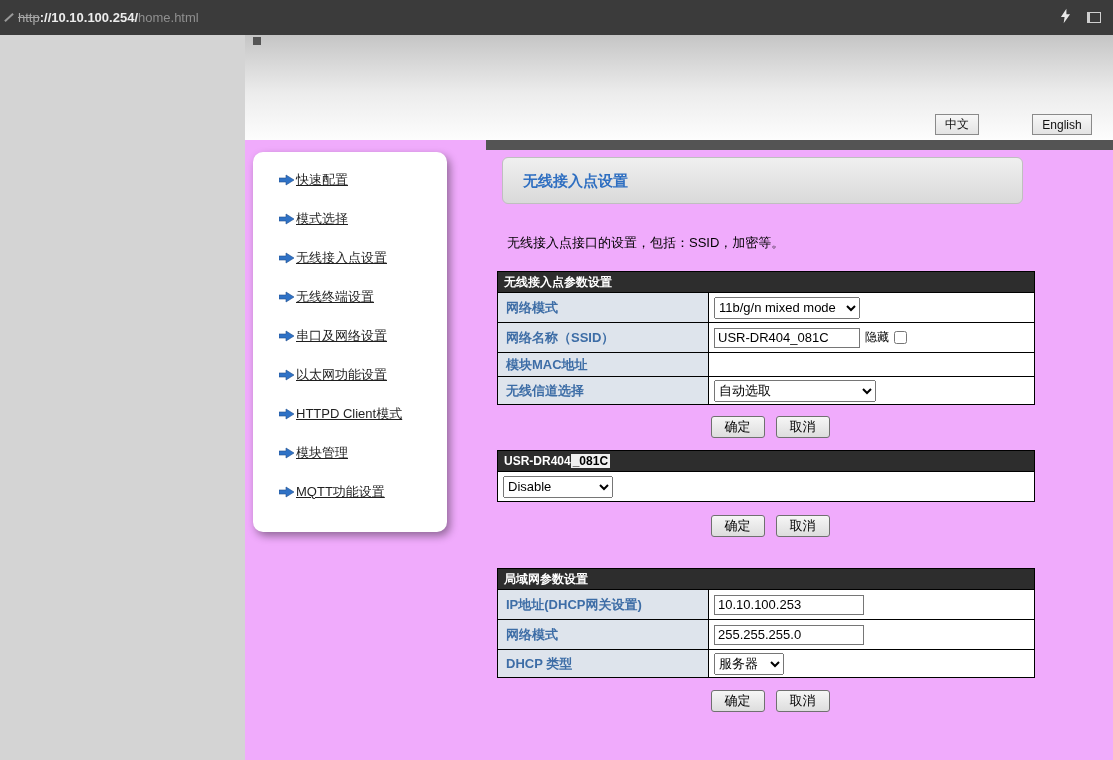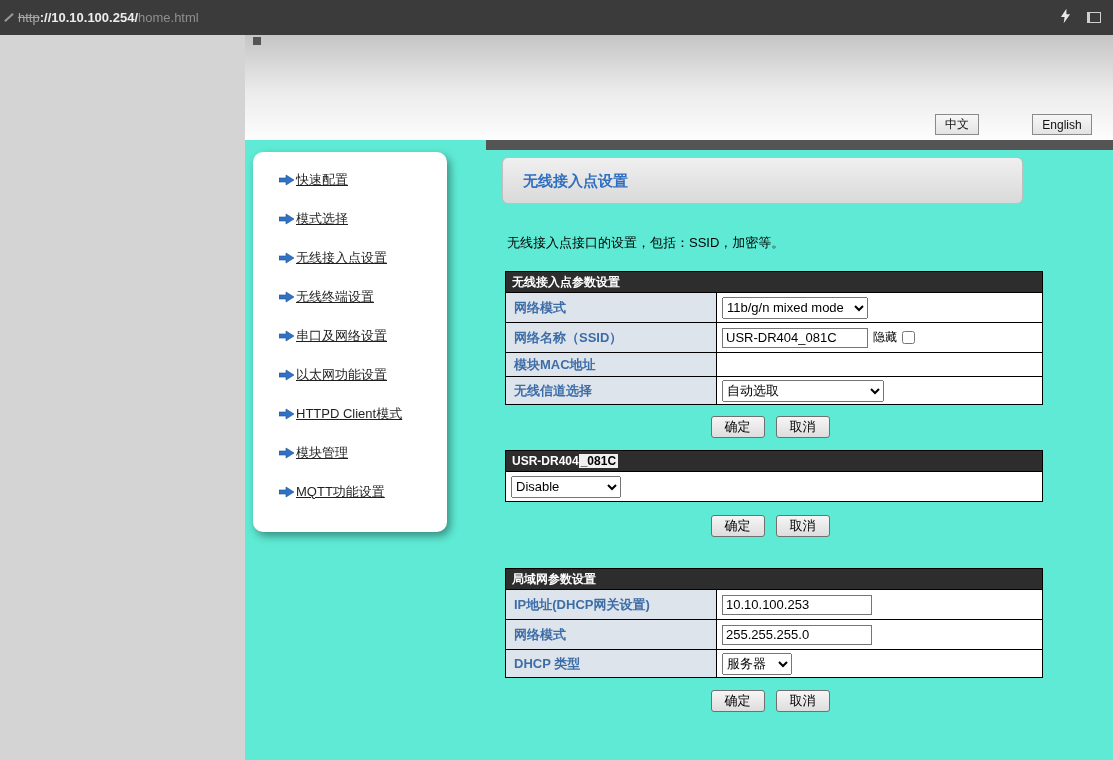--- a/index.html
+++ b/index.html
@@ -15,21 +15,21 @@
   .scheme { color:#a9a9a9; text-decoration:line-through; }
   .host { color:#ececec; font-weight:bold; }
   .page { color:#8f8f8f; }
   .top-icons { position:absolute; right:12px; top:0; height:35px; display:flex; align-items:center; gap:16px; }
   .frame-icon { display:inline-block; width:14px; height:11px; border:1px solid #cfcfcf; border-left-width:3px; }
 
   
   .left-pane { position:absolute; left:0; top:35px; width:245px; height:725px; background:#d4d4d4; }
 
   
-  .content { position:absolute; left:245px; top:35px; width:868px; height:725px; background:#5eead4; }
+  .content { position:absolute; left:245px; top:35px; width:868px; height:725px; background:#f0abfc; }
   .hero { position:absolute; left:0; top:0; width:868px; height:105px; background:linear-gradient(180deg,#c5c5c5 0%,#ececec 55%,#fdfdfd 100%); }
   .corner-mark { position:absolute; left:8px; top:2px; width:8px; height:8px; background:#555; }
 
   .lang-btn { position:absolute; height:21px; font-size:12px; font-family:"Liberation Sans",sans-serif;
               background:linear-gradient(#f7f7f7,#e3e3e3); border:1px solid #8a8a8a; cursor:pointer; color:#111; }
   .lang-zh { left:690px; top:79px; width:44px; }
   .lang-en { left:787px; top:79px; width:60px; }
 
   .divider-bar { position:absolute; left:241px; top:105px; width:627px; height:10px; background:#545454; }
 
@@ -39,21 +39,21 @@
   .menu-item { height:39px; display:flex; align-items:center; gap:2px; padding-left:26px; cursor:pointer; }
   .menu-item span.lbl { font-size:13px; color:#1f1f1f; text-decoration:underline; }
   .arrow-icon { display:inline-flex; flex:0 0 auto; }
 
   
   .main-title { position:absolute; left:257px; top:122px; width:521px; height:47px; border:1px solid #bfbfbf;
                 border-radius:6px; background:linear-gradient(180deg,#f0f0f0,#d9d9d9);
                 line-height:45px; padding-left:20px; font-size:15px; font-weight:bold; color:#2f6fc1; }
   .desc { position:absolute; left:262px; top:199px; font-size:13px; color:#000; }
 
-  .cfg-table { position:absolute; left:260px; width:538px; border:1px solid #000; background:#fff; }
+  .cfg-table { position:absolute; left:252px; width:538px; border:1px solid #000; background:#fff; }
   .tbl-header { height:20px; background:#2d2d2d; color:#fff; font-size:12px; font-weight:bold;
                 display:flex; align-items:center; padding-left:6px; }
   .hl { background:#f0f0f0; color:#000; padding:0 2px; margin-left:0; }
   .tbl-row { display:grid; grid-template-columns:211px 1fr; border-top:1px solid #000; }
   .cell-label { background:#dee4ec; border-right:1px solid #000; display:flex; align-items:center;
                 padding-left:8px; font-size:13px; font-weight:bold; color:#3d6da6; }
   .cell-value { display:flex; align-items:center; gap:5px; padding-left:5px; background:#fff; }
 
   .sel { height:22px; font-size:13px; font-family:"Liberation Sans",sans-serif; }
   .txt-input { height:20px; font-size:13px; border:1px solid #767676; padding:1px 3px; font-family:"Liberation Sans",sans-serif; }

